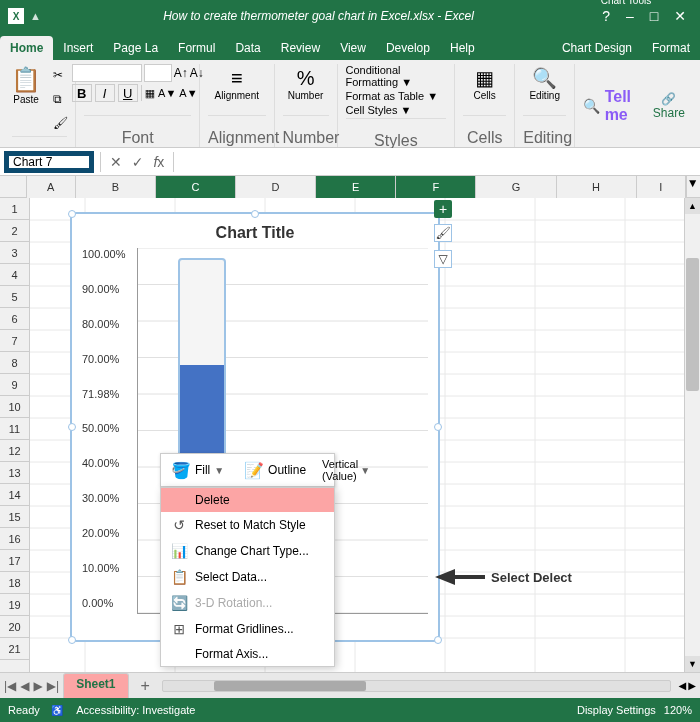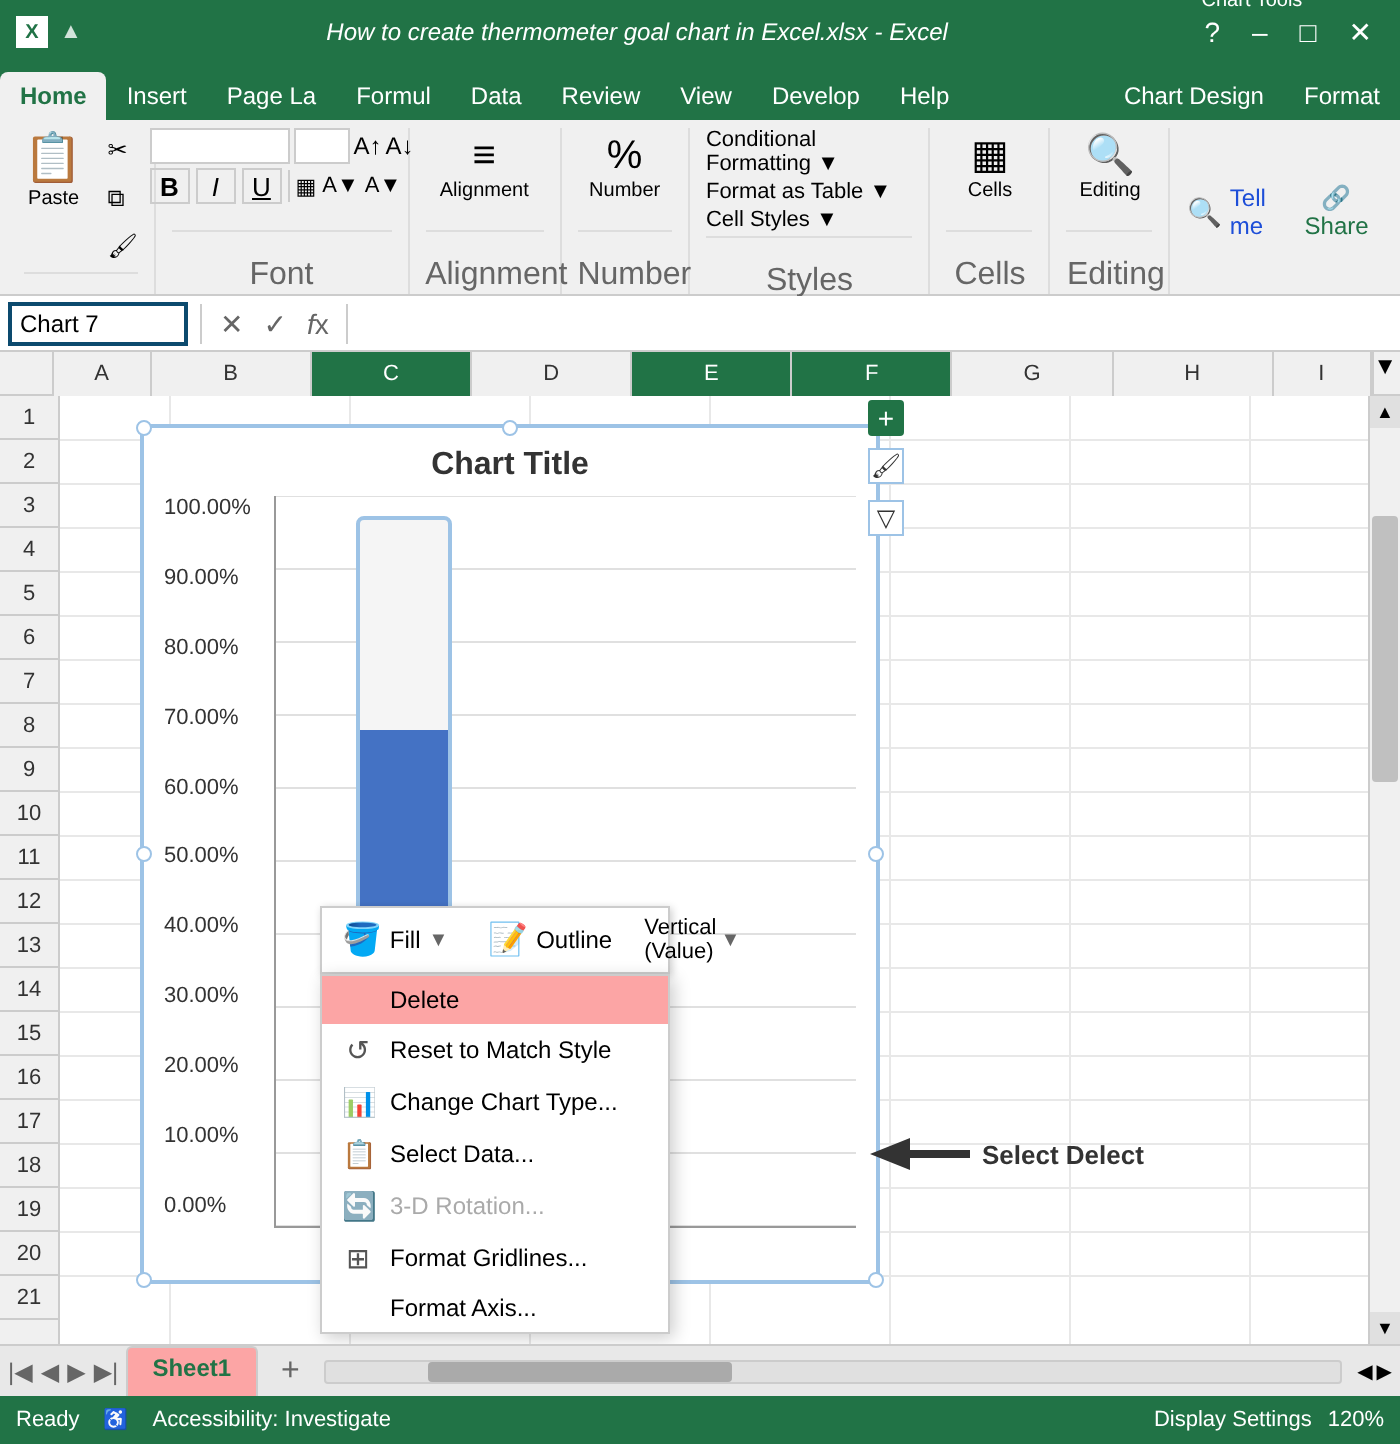--- a/index.html
+++ b/index.html
@@ -80,21 +80,21 @@
       background: white;
       border-bottom: 1px solid #ccc;
       display: flex;
       align-items: center;
       height: 28px;
       padding: 0 4px;
       gap: 4px;
     }
     .name-box {
       width: 90px;
-      border: 2px solid #0c4a6e;
+      border: 5px solid #0c4a6e;
       padding: 2px 4px;
       font-size: 12px;
       height: 22px;
     }
     .formula-bar-sep { width: 1px; background: #ccc; height: 20px; margin: 0 2px; }
     .formula-bar-btn { background: none; border: none; cursor: pointer; font-size: 14px; color: #666; padding: 0 3px; }
     .formula-input { flex: 1; border: none; outline: none; font-size: 12px; }
     .col-header {
       border-right: 1px solid #ccc;
       text-align: center;
@@ -402,21 +402,21 @@
         <div class="ribbon-btn">
           <div class="ribbon-btn-icon" style="font-size:20px;">🔍</div>
           <div class="ribbon-btn-label">Editing</div>
         </div>
       </div>
       <div class="ribbon-group-label">Editing</div>
     </div>
 
     <div style="display:flex;align-items:center;padding:0 8px;gap:4px;">
       <span style="font-size:14px;">🔍</span>
-      <span style="font-size:12px;color:#1d4ed8;">Tell me</span>
+      <span style="font-size:16px;color:#8b5cf6;font-weight:bold;">Tell me</span>
       <button style="border:none;background:none;cursor:pointer;font-size:12px;color:#217346;">🔗 Share</button>
     </div>
   </div>
 
   <div class="formula-bar">
     <input class="name-box" value="Chart 7" style="">
     <div class="formula-bar-sep"></div>
     <button class="formula-bar-btn">✕</button>
     <button class="formula-bar-btn">✓</button>
     <button class="formula-bar-btn"><i>f</i>x</button>
@@ -513,21 +513,21 @@
           <div class="handle" style="bottom:-4px;right:-4px;"></div>
 
           <div class="chart-title">Chart Title</div>
           <div class="chart-inner">
 
             <div class="chart-y-axis">
               <span class="chart-y-label">100.00%</span>
               <span class="chart-y-label">90.00%</span>
               <span class="chart-y-label">80.00%</span>
               <span class="chart-y-label">70.00%</span>
-              <span class="chart-y-label">60.00%</span>
+              <span class="chart-y-label">71.98%</span>
               <span class="chart-y-label">50.00%</span>
               <span class="chart-y-label">40.00%</span>
               <span class="chart-y-label">30.00%</span>
               <span class="chart-y-label">20.00%</span>
               <span class="chart-y-label">10.00%</span>
               <span class="chart-y-label">0.00%</span>
             </div>
 
             <div class="chart-plot">
 

